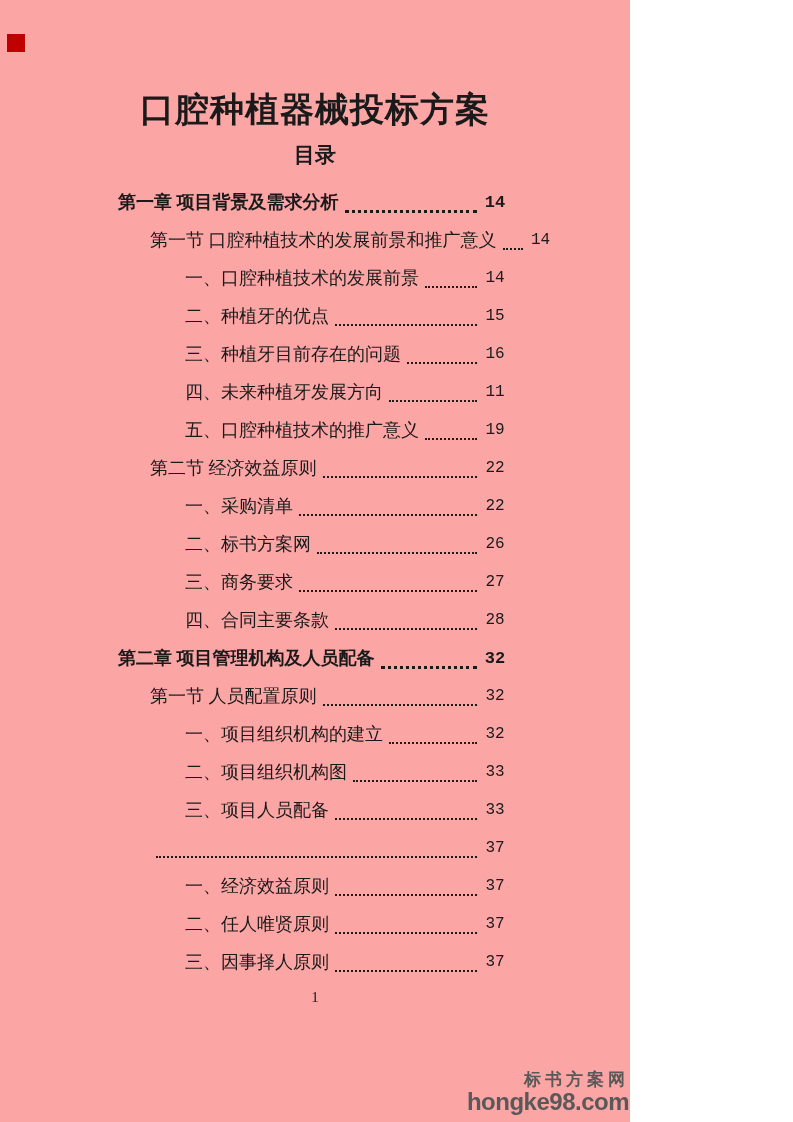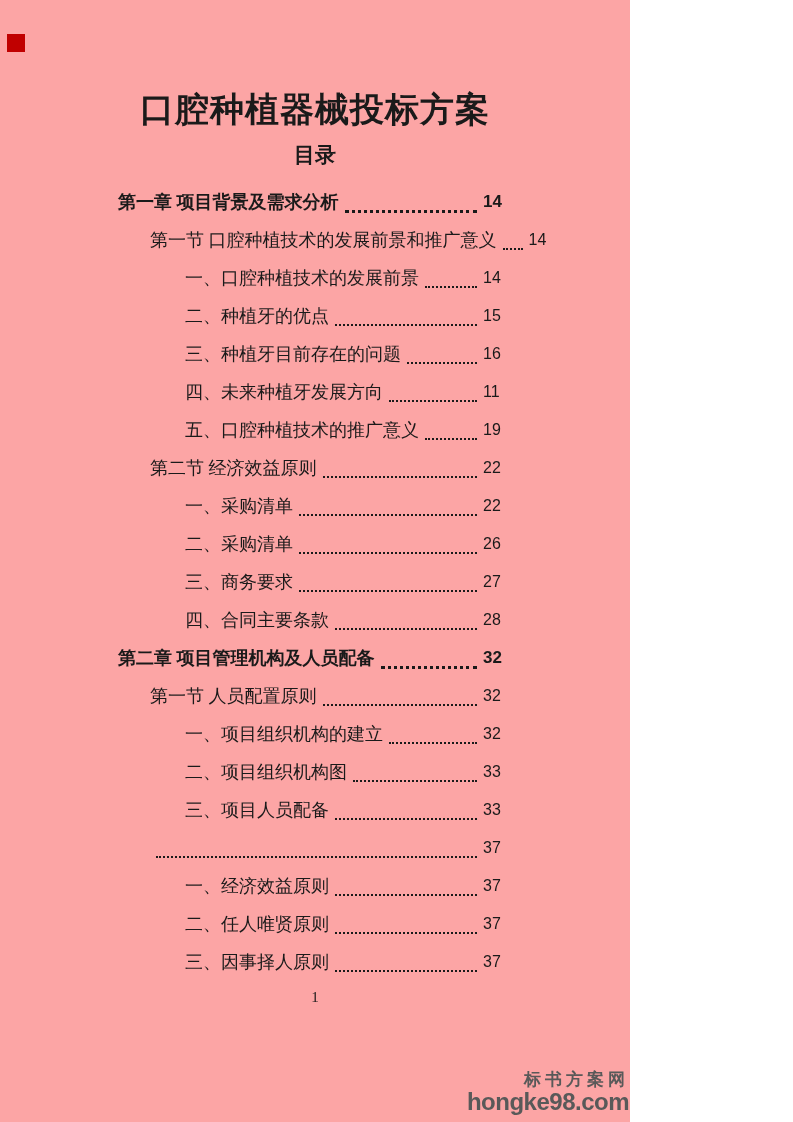--- a/index.html
+++ b/index.html
@@ -53,24 +53,24 @@
   .toc-dots {
     flex: 1 1 auto;
     height: 1.02em;
     border-bottom: 2px dotted #1a1a1a;
     margin: 0 6px;
     min-width: 20px;
   }
   .lvl-chapter .toc-dots { border-bottom-width: 3px; }
   .toc-page {
     flex: 0 0 auto;
-    font-family: Liberation Sans, sans-serif;
+    font-family: Liberation Mono, monospace;
     font-size: 16px;
     min-width: 24px;
-    text-align: left;
+    text-align: center;
   }
   .lvl-chapter .toc-page { font-weight: bold; font-size: 17px; }
   .page-num {
     margin-top: 8px;
     text-align: center;
     font-size: 15px;
   }
   .watermark {
     position: absolute;
     right: 1px;
@@ -153,21 +153,21 @@
     <span class="toc-page">22</span>
   </div>
 
   <div class="toc-row lvl-item">
     <span class="toc-label">一、采购清单</span>
     <span class="toc-dots"></span>
     <span class="toc-page">22</span>
   </div>
 
   <div class="toc-row lvl-item">
-    <span class="toc-label">二、采购清单</span>
+    <span class="toc-label">二、标书方案网</span>
     <span class="toc-dots"></span>
     <span class="toc-page">26</span>
   </div>
 
   <div class="toc-row lvl-item">
     <span class="toc-label">三、商务要求</span>
     <span class="toc-dots"></span>
     <span class="toc-page">27</span>
   </div>
 

